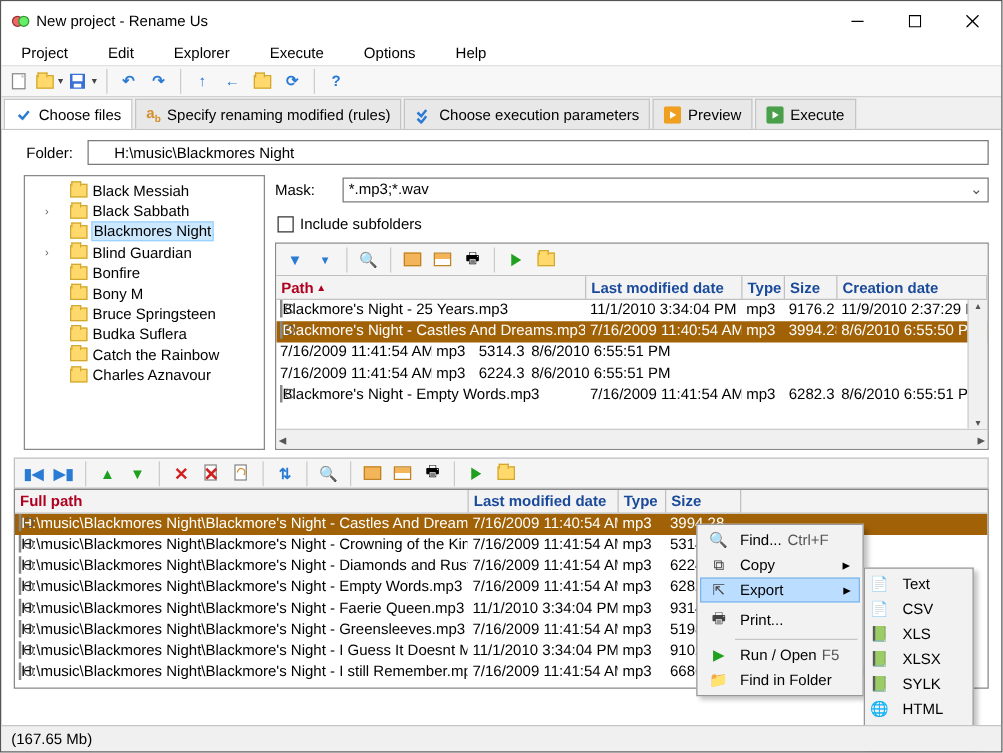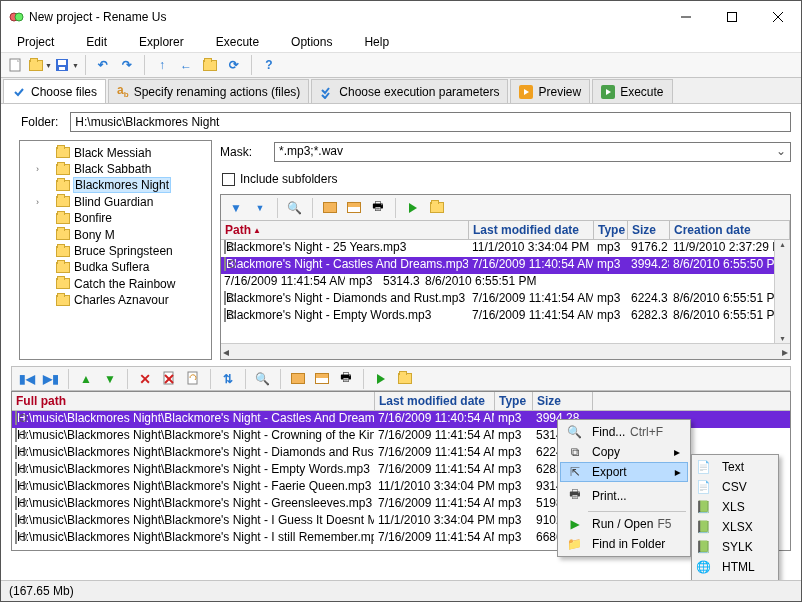--- a/index.html
+++ b/index.html
@@ -11,42 +11,42 @@
   .menubar { height: 20px; display: flex; gap: 20px; padding: 0 10px; align-items: center; background:#fff;}
   .menubar span { padding: 2px 6px; }
   .toolbar1 { height: 26px; background: #f7f7f7; border-top:1px solid #e0e0e0; border-bottom:1px solid #c5c5c5; display:flex; align-items:center; padding:0 4px; gap:2px;}
   .sep { width:1px; height:20px; background:#ccc; margin:0 4px;}
   .tbtn { min-width:22px; height:22px; display:flex; align-items:center; justify-content:center; position:relative;}
   .dd { font-size:7px; color:#444; margin-left:2px;}
   .tabbar { height:26px; background:#f0f0f0; border-bottom:1px solid #c5c5c5; display:flex; align-items:flex-end;}
   .tab { height:24px; background:#e8e8e8; border:1px solid #c5c5c5; border-bottom:none; padding:3px 8px; display:flex; align-items:center; gap:5px; margin-left:2px; font-size:12px;}
   .tab:first-child { background:#fff; }
   .folderrow { display:flex; align-items:center; padding:8px 10px 4px 20px; gap:12px;}
-  .folderrow input { flex:1; border:1px solid #7a7a7a; height:20px; padding:0 4px; font-size:12px;}
+  .folderrow input { flex:1; border:1px solid #7a7a7a; height:20px; padding:0 20px; font-size:12px;}
   .midrow { display:flex; gap:8px; padding:4px 10px 0 18px;}
   .treepanel { width:232px; height:220px; border:1px solid #888; position:relative; padding:4px 2px; overflow:hidden;}
   .treeitem { display:flex; align-items:center; gap:4px; padding:0 0 1px 34px; height:16.4px; white-space:nowrap;}
   .treeitem .exp { position:absolute; left:16px; color:#666; font-size:9px;}
   .treeitem.sel span.namelbl { background:#cce8ff; border:1px solid #99d1ff; padding:0 1px; margin:-1px;}
   .folder-icon{ width:14px; height:11px; background:#ffd96b; border:1px solid #d1a832; display:inline-block; position:relative;}
   .folder-icon:before{content:"";position:absolute;top:-3px;left:0;width:6px;height:3px;background:#ffd96b;border:1px solid #d1a832;border-bottom:none;}
   .rightpanel { flex:1; display:flex; flex-direction:column;}
   .maskrow { display:flex; align-items:center; gap:14px; padding:2px 0;}
   .maskrow .mval { flex:1; border:1px solid #7a7a7a; height:20px; font-size:12px; padding:1px 18px 0 4px; position:relative; background:#fff;}
   .maskrow .mval:after{content:"⌄"; position:absolute; right:4px; top:1px; color:#555;}
   .cbrow { display:flex; align-items:center; gap:5px; padding:8px 0 8px 2px;}
   .cbx { width:13px; height:13px; border:1px solid #333; display:inline-block;}
   .filesgrid { border:1px solid #888; flex:1; display:flex; flex-direction:column; overflow:hidden;}
   .gridtb { height:26px; background:#f5f5f5; border-bottom:1px solid #c0c0c0; display:flex; align-items:center; gap:2px; padding:0 4px;}
   .gridhdr { display:flex; background:#f3f3f3; border-bottom:1px solid #c0c0c0; height:19px;}
   .gh { border-right:1px solid #c0c0c0; padding:1px 4px; font-weight:bold; display:flex; align-items:center; gap:2px; overflow:hidden; white-space:nowrap;}
   .gh.path{color:#b00020;}
   .gridbody { overflow:hidden; flex:1; position:relative;}
   .gr { display:flex; height:17px; align-items:flex-start; white-space:nowrap; overflow:hidden;}
-  .gr.selected { background:#6d28d9; color:#fff;}
+  .gr.selected { background:#a16207; color:#fff;}
   .gc { padding:0 3px; border-right:1px solid transparent; overflow:hidden;}
   .scrlv{ position:absolute; right:0; top:0; bottom:0; width:16px; background:#f0f0f0; border-left:1px solid #ccc;}
   .scrlv:before,.scrlv:after{content:"▴"; font-size:8px; color:#555; display:block; text-align:center;}
   .scrlv:after{content:"▾"; position:absolute; bottom:0; left:0; right:0;}
   .scrlh{ height:16px; background:#f0f0f0; border-top:1px solid #ccc; display:flex; justify-content:space-between; align-items:center; padding:0 2px; font-size:8px; color:#555;}
   .midtb { height:25px; background:#f5f5f5; border:1px solid #c0c0c0; margin:6px 10px 0 10px; display:flex; align-items:center; gap:2px; padding:0 4px;}
   .bottomgrid { border:1px solid #888; margin:0 10px; display:flex; flex-direction:column; height:160px; overflow:hidden;}
   .footer { position:absolute; bottom:0; left:0; right:0; height:21px; background:#f0f0f0; border-top:1px solid #c5c5c5; display:flex; align-items:center; gap:16px; padding:0 8px; font-size:12px;}
   .footer .box{ border:1px solid #b8b8b8; padding:1px 12px; min-width:110px; text-align:center;}
   .ctxmenu { position:absolute; background:#f2f2f2; border:1px solid #979797; box-shadow:3px 3px 4px rgba(0,0,0,.25); padding:2px;}
@@ -144,21 +144,21 @@
 
 <div class="tabbar">
   <div class="tab">
       <svg width="14" height="14">
         <path d="M3 7l3 3 5-6" stroke="#2a7bd4" stroke-width="2" fill="none"></path>
       </svg>
       <span>Choose files</span>
     </div>
   <div class="tab">
       <span style="color:#d48e2a;font-weight:bold;">a<sub style="font-size:8px;">b</sub></span>
-      <span>Specify renaming actions (files)</span>
+      <span>Specify renaming modified (rules)</span>
     </div>
   <div class="tab">
       <svg width="14" height="14">
         <path d="M2 5l3 3 4-5" stroke="#2a7bd4" stroke-width="2" fill="none"></path>
         <path d="M2 10l3 3 4-5" stroke="#2a7bd4" stroke-width="2" fill="none"></path>
       </svg>
       <span>Choose execution parameters</span>
     </div>
   <div class="tab">
       <svg width="14" height="14">
@@ -290,21 +290,20 @@
             <div class="gc" style="width: 42px;">3994.28</div>
             <div class="gc" style="width: 120px;">8/6/2010 6:55:50 PM</div>
           </div>
           <div class="gr">
             <div class="gc" style="width: 125px;">7/16/2009 11:41:54 AM</div>
             <div class="gc" style="width: 34px;">mp3</div>
             <div class="gc" style="width: 42px;">5314.3</div>
             <div class="gc" style="width: 120px;">8/6/2010 6:55:51 PM</div>
           </div>
           <div class="gr">
-            <div class="gc" style="width: 248px;"><span class="audio-icon"></span> Blackmore's Night - Diamonds and Rust.mp3</div>
             <div class="gc" style="width: 125px;">7/16/2009 11:41:54 AM</div>
             <div class="gc" style="width: 34px;">mp3</div>
             <div class="gc" style="width: 42px;">6224.3</div>
             <div class="gc" style="width: 120px;">8/6/2010 6:55:51 PM</div>
           </div>
           <div class="gr">
             <div class="gc" style="width: 248px;"><span class="audio-icon"></span> Blackmore's Night - Empty Words.mp3</div>
             <div class="gc" style="width: 125px;">7/16/2009 11:41:54 AM</div>
             <div class="gc" style="width: 34px;">mp3</div>
             <div class="gc" style="width: 42px;">6282.3</div>

